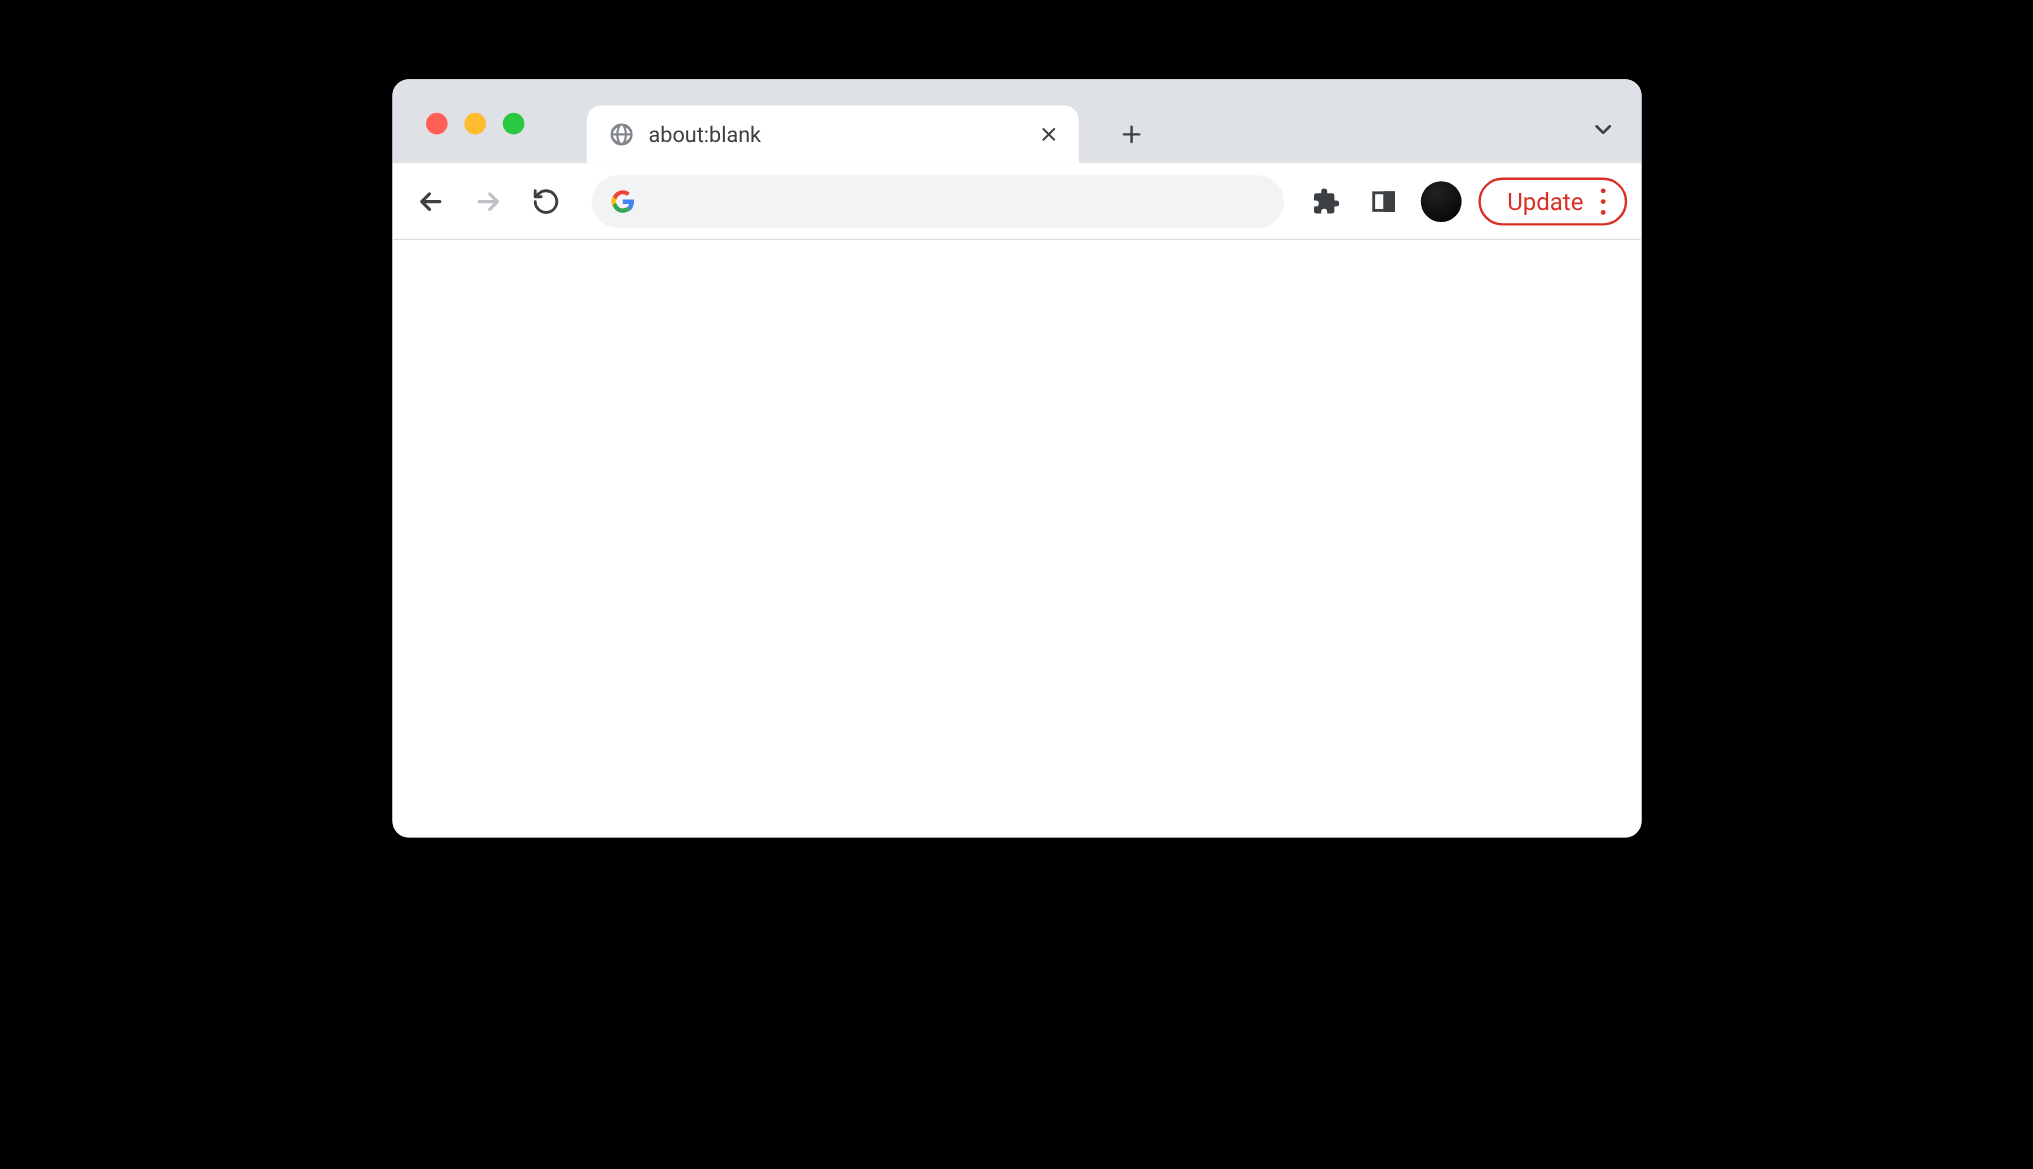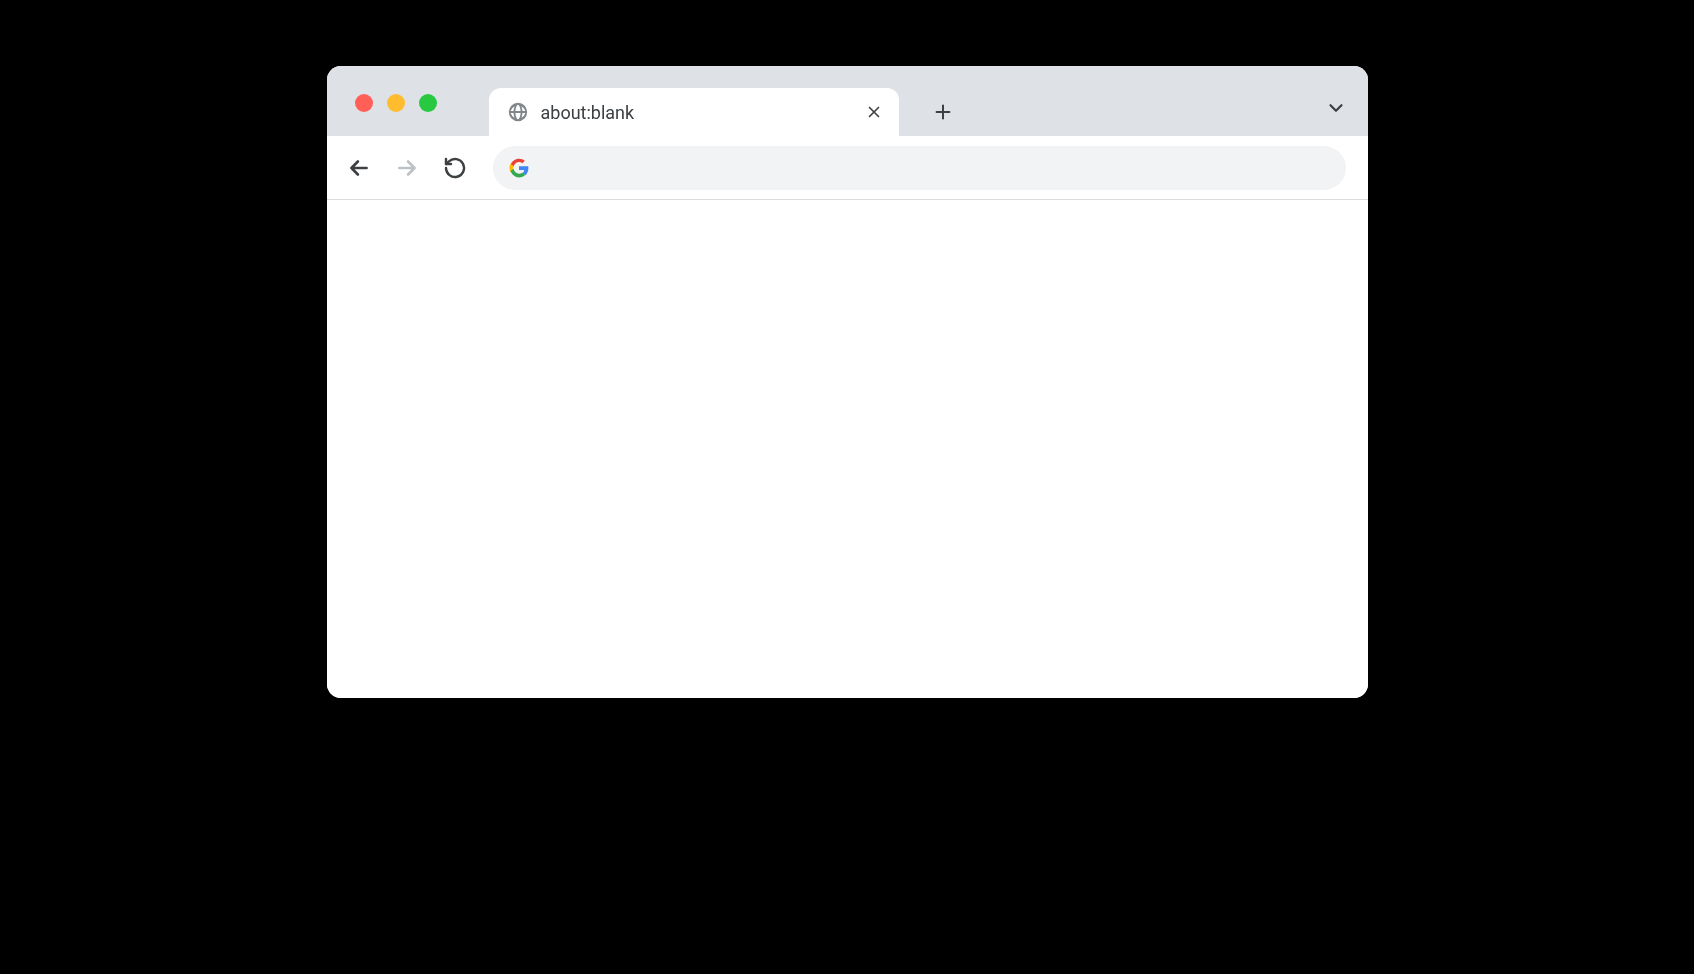--- a/index.html
+++ b/index.html
@@ -258,17 +258,39 @@
         <svg viewBox="0 0 48 48">
             <path fill="#EA4335" d="M24 9.5c3.9 0 6.6 1.7 8.1 3.1l5.9-5.9C34.4 3.4 29.7 1.5 24 1.5 14.8 1.5 7 7.4 3.7 15.8l6.9 5.4C12.3 14.5 17.6 9.5 24 9.5z"></path>
             <path fill="#4285F4" d="M46.5 24.5c0-1.6-.1-3.2-.4-4.7H24v9h12.7c-.5 3-2.2 5.5-4.7 7.2l7.2 5.6c4.2-3.9 7.3-9.7 7.3-17.1z"></path>
             <path fill="#FBBC05" d="M10.6 28.8c-.5-1.5-.8-3.1-.8-4.8s.3-3.3.8-4.8l-6.9-5.4C2.1 17.3 1 20.5 1 24s1.1 6.7 2.7 10.2l6.9-5.4z"></path>
             <path fill="#34A853" d="M24 46.5c6.1 0 11.2-2 14.9-5.5l-7.2-5.6c-2 1.4-4.6 2.2-7.7 2.2-6.4 0-11.7-5-13.4-11.7l-6.9 5.4C7 40.6 14.8 46.5 24 46.5z"></path>
           </svg>
       </span>
       <input type="text" value="" style="">
     </div>
 
+    <div class="toolbar-right">
+      <div class="icon-btn">
+        <svg viewBox="0 0 24 24" width="24" height="24" fill="#3c4043">
+            <path d="M20.5 11H19V7a2 2 0 0 0-2-2h-4V3.5a2.5 2.5 0 0 0-5 0V5H4a2 2 0 0 0-2 2v4h1.5a2.5 2.5 0 0 1 0 5H2v4a2 2 0 0 0 2 2h4v-1.5a2.5 2.5 0 0 1 5 0V22h4a2 2 0 0 0 2-2v-4h1.5a2.5 2.5 0 0 0 0-5z"></path>
+          </svg>
+      </div>
+      <div class="icon-btn">
+        <svg viewBox="0 0 24 24" width="22" height="22" fill="none" stroke="#3c4043" stroke-width="2.6">
+            <rect x="3" y="4" width="18" height="16"></rect>
+            <rect x="13" y="4" width="8" height="16" fill="#3c4043"></rect>
+          </svg>
+      </div>
+      <div class="avatar"></div>
+      <div class="update-pill">
+        <span class="label">Update</span>
+        <span class="dots">
+          <span></span>
+            <span></span>
+            <span></span>
+        </span>
+      </div>
+    </div>
   </div>
 
   <div class="content"></div>
 
 </div>
 
 </body></html>

